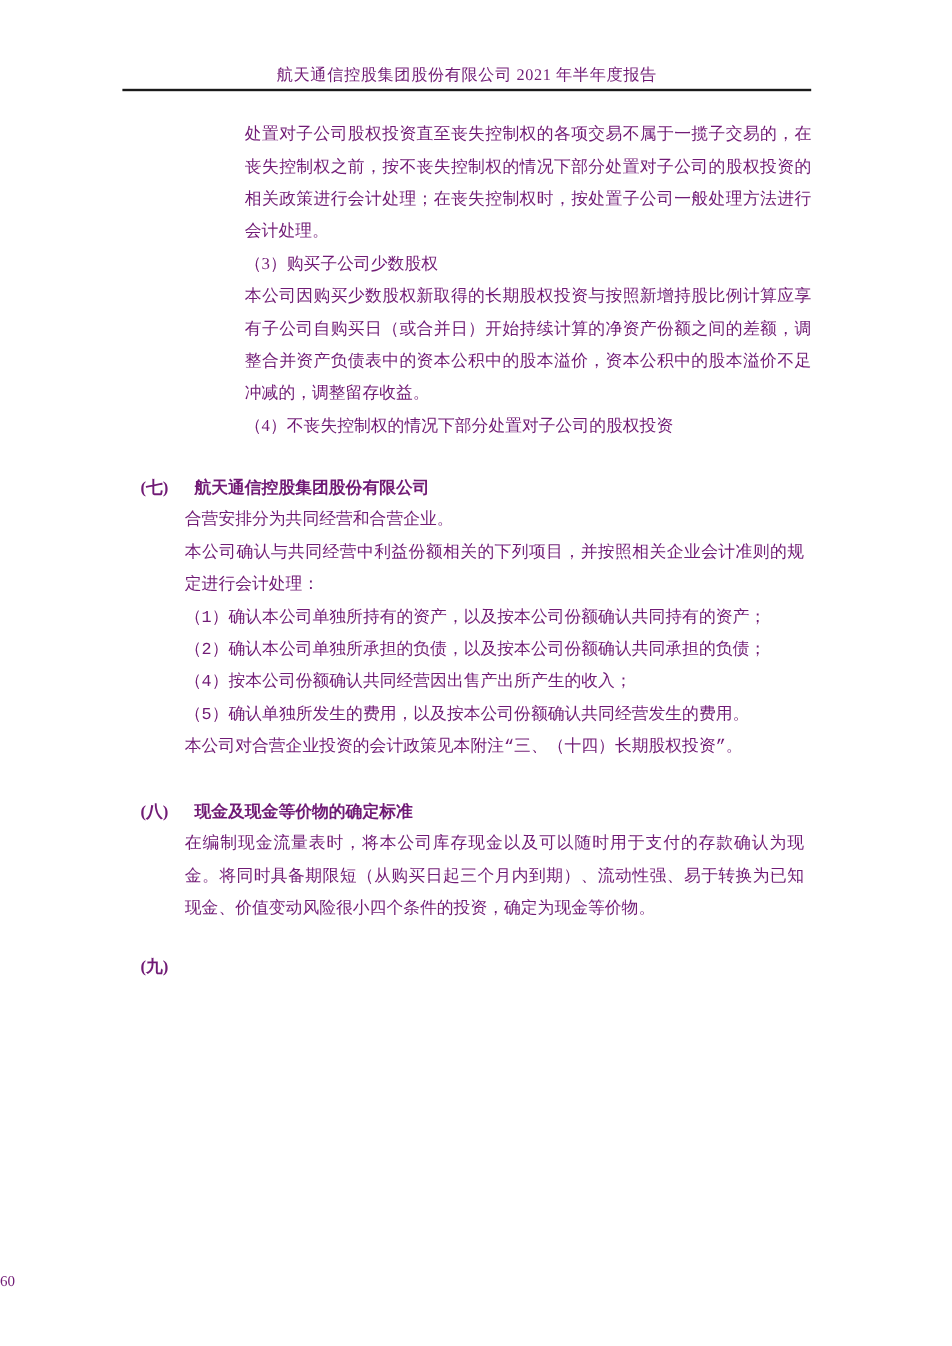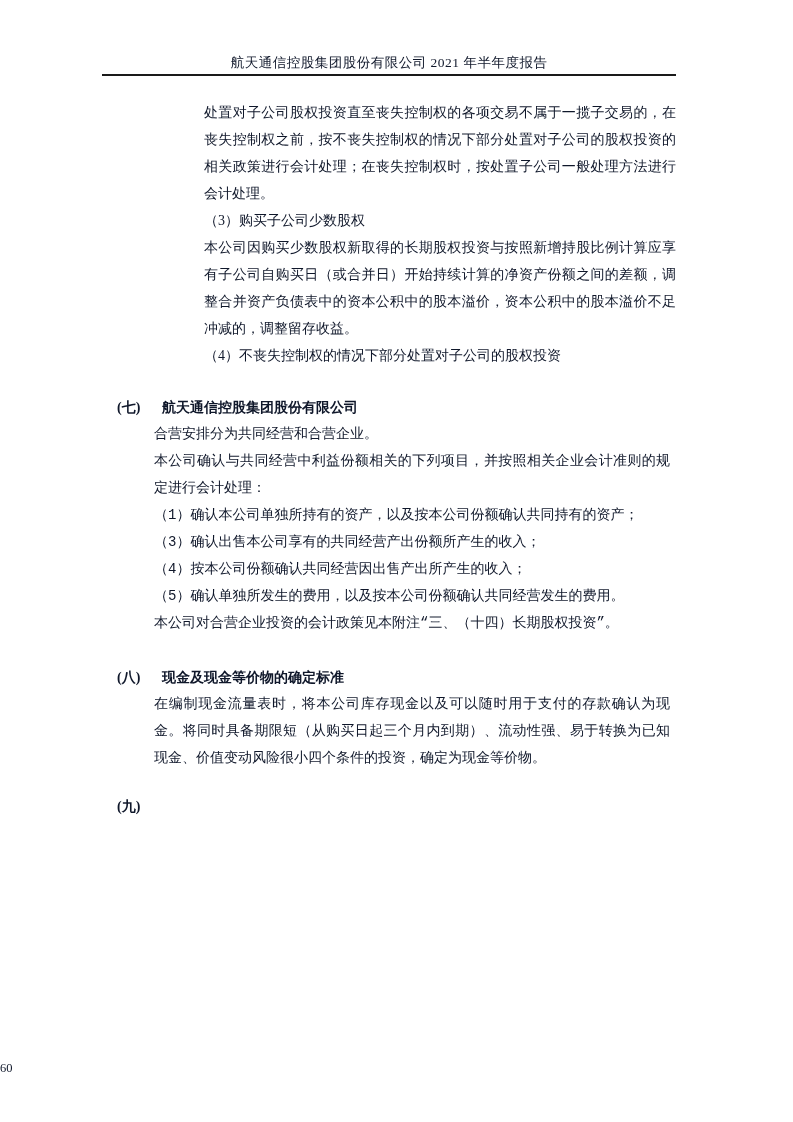--- a/index.html
+++ b/index.html
@@ -5,21 +5,21 @@
   html, body {
     margin: 0;
     padding: 0;
     background: #ffffff;
   }
   .page {
     position: relative;
     width: 793px;
     height: 1122px;
     background: #ffffff;
-    color: #0f172a;
+    color: #701a75;
     font-family: "Liberation Serif", "DejaVu Serif", serif;
     overflow: hidden;
   }
   .header {
     position: absolute;
     left: 102px;
     top: 54px;
     width: 574px;
     text-align: center;
     font-size: 13.5px;
@@ -89,21 +89,21 @@
 
     <div class="section section-7">
       <div class="section-heading">
         <span class="sec-num">(七)</span>
         <span class="sec-title">航天通信控股集团股份有限公司</span>
       </div>
       <div class="section-paras">
         <p>合营安排分为共同经营和合营企业。</p>
         <p>本公司确认与共同经营中利益份额相关的下列项目，并按照相关企业会计准则的规定进行会计处理：</p>
         <p>（1）确认本公司单独所持有的资产，以及按本公司份额确认共同持有的资产；</p>
-        <p>（3）确认出售本公司享有的共同经营产出份额所产生的收入；</p>
+        <p>（2）确认本公司单独所承担的负债，以及按本公司份额确认共同承担的负债；</p>
         <p>（4）按本公司份额确认共同经营因出售产出所产生的收入；</p>
         <p>（5）确认单独所发生的费用，以及按本公司份额确认共同经营发生的费用。</p>
         <p>本公司对合营企业投资的会计政策见本附注“三、（十四）长期股权投资”。</p>
       </div>
     </div>
 
     <div class="section section-8">
       <div class="section-heading">
         <span class="sec-num">(八)</span>
         <span class="sec-title">现金及现金等价物的确定标准</span>

